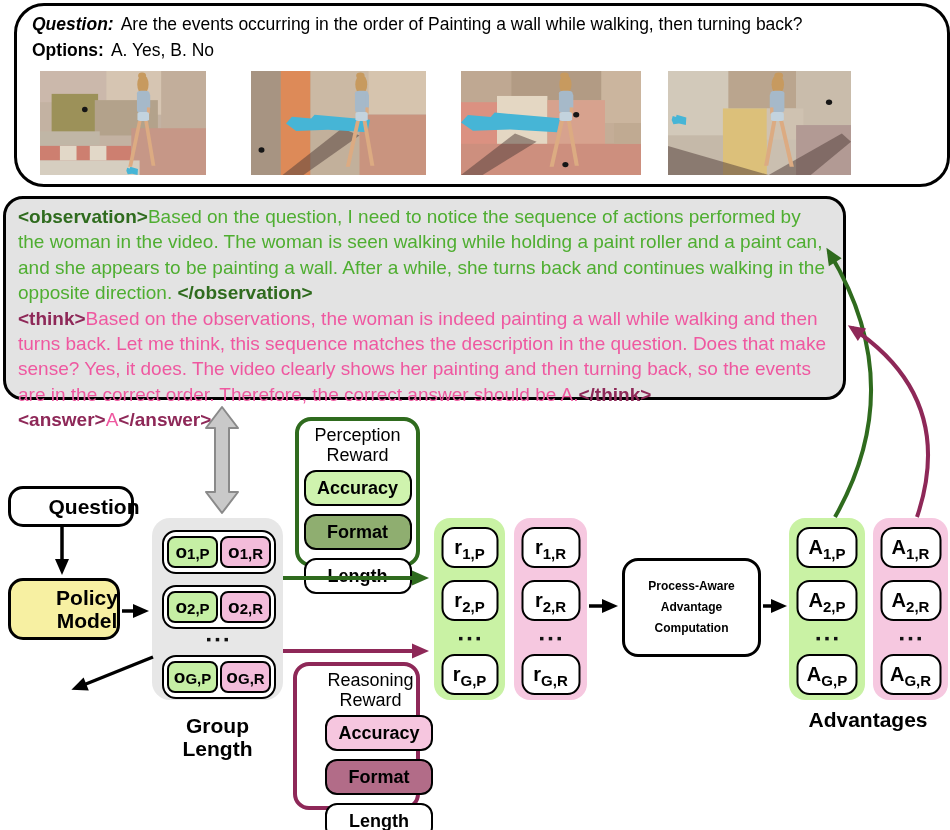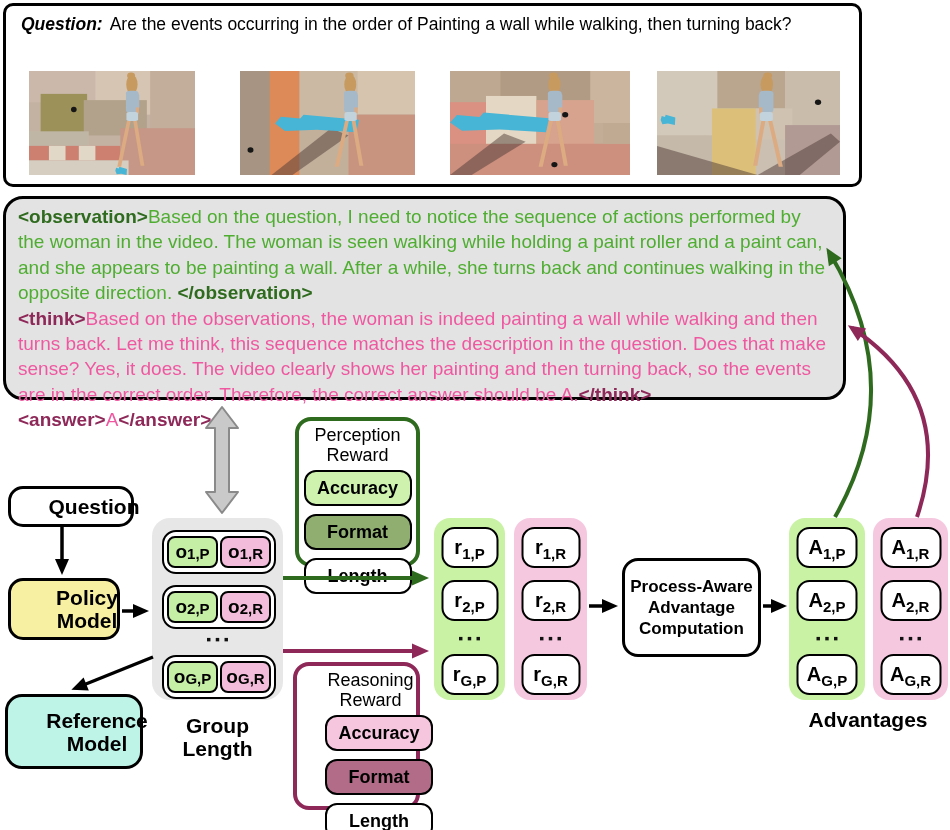--- a/index.html
+++ b/index.html
@@ -1,21 +1,21 @@
 <!DOCTYPE html>
 <html style="--tag-green: #2f6b1e; --text-green: #4fae31; --tag-pink: #8e2858; --text-pink: #ef58a0; --node-yellow: #f7f0a2; --node-cyan: #bef4e8; --chip-green: #c5efa4; --chip-pink: #f3bcda; --col-green: #c9f2a4; --col-pink: #f6c8e0; --acc-green: #cff3ae; --fmt-green: #8fae70; --acc-pink: #f6c6df; --fmt-pink: #b26c88; --panel-gray: #e3e3e3; --group-gray: #e7e7e7; --arrow-gray: #c9c9c9; --paint-blue: #46b5d6; --frame-hair: #c79a5f; --frame-denim: #a6b9c9; --frame-shorts: #c3d3de; --frame-skin: #dcab82;"><head>
 <meta charset="utf-8">
 <style>
   html,body{margin:0;padding:0;background:#fff;}
   body{width:950px;height:830px;font-family:"Liberation Sans",sans-serif;color:#000;}
   .canvas{position:relative;width:950px;height:830px;background:#fff;overflow:hidden;}
 
   
   .panel{position:absolute;border:3px solid #000;background:#fff;box-sizing:border-box;}
-  #qpanel{left:3px;top:3px;width:859px;height:184px;border-radius:10px;}
+  #qpanel{left:14px;top:3px;width:936px;height:184px;border-radius:30px;}
   .q-line{position:absolute;left:15px;white-space:nowrap;font-size:17.5px;}
   .q-line.l1{top:8px;}
   .q-line.l2{top:34px;}
   .q-label{font-weight:bold;margin-right:7px;}
   .q-label.it{font-style:italic;}
   .frame{position:absolute;top:65px;height:104px;overflow:hidden;background:#c3b2a2;}
   .frame svg{display:block;width:100%;height:100%;}
   .f0{left:23px;width:166px;}
   .f1{left:234px;width:175px;}
   .f2{left:444px;width:180px;}
@@ -61,37 +61,40 @@
   #rcolP{left:434px;width:71px;background:var(--col-green,#c9f2a4);}
   #rcolR{left:514px;width:73px;background:var(--col-pink,#f6c8e0);}
   #acolP{left:789px;width:76px;background:var(--col-green,#c9f2a4);}
   #acolR{left:873px;width:75px;background:var(--col-pink,#f6c8e0);}
   .vcell{position:absolute;left:50%;transform:translateX(-50%);height:41px;background:#fff;border:2.5px solid #000;border-radius:13px;display:flex;align-items:center;justify-content:center;font-weight:bold;font-size:20px;box-sizing:border-box;}
   .v0{top:9px;} .v1{top:62px;} .v2{top:136px;}
   #rcolP .vcell{width:57px;} #rcolR .vcell{width:59px;}
   #acolP .vcell{width:61px;} #acolR .vcell{width:61px;}
   .col .dots{top:112px;}
 
-  #procBox{position:absolute;left:622px;top:558px;width:139px;height:99px;border:3px solid #000;border-radius:16px;background:#fff;display:flex;align-items:center;justify-content:center;text-align:center;font-weight:bold;font-size:17px;line-height:21px;box-sizing:border-box;padding:16px 4px;}
+  #procBox{position:absolute;left:622px;top:558px;width:139px;height:99px;border:3px solid #000;border-radius:16px;background:#fff;display:flex;align-items:center;justify-content:center;text-align:center;font-weight:bold;font-size:12px;line-height:21px;box-sizing:border-box;padding:16px 4px;}
 
   .dlabel{position:absolute;font-weight:bold;font-size:21px;line-height:23px;text-align:center;}
   #lblGroup{left:152px;top:714px;width:131px;}
   #lblRewards{left:435px;top:708px;width:152px;}
   #lblAdv{left:780px;top:708px;width:176px;}
 
   #arrows{position:absolute;left:0;top:0;width:950px;height:830px;pointer-events:none;}
 </style>
 </head>
 <body>
 
 <div class="canvas">
 
   <div class="panel" id="qpanel">
     <div class="q-line l1">
       <span class="q-label it">Question:</span><span>Are the events occurring in the order of Painting a wall while walking, then turning back?</span>
+    </div>
+    <div class="q-line l2">
+      <span class="q-label">Options:</span><span>A. Yes, B. No</span>
     </div>
     <div class="frame f0">
         <svg viewBox="0 0 100 100" preserveAspectRatio="none">
           <rect x="0" y="0" width="100" height="100" fill="#c3b2a2"></rect>
           <rect x="0" y="0" width="42" height="30" fill="#cbb8ab"></rect>
           <rect x="40" y="0" width="35" height="42" fill="#d6c5b2"></rect>
           <rect x="73" y="0" width="27" height="55" fill="#c2ae9b"></rect>
           <rect x="7" y="22" width="28" height="38" fill="#9c9159"></rect>
           <rect x="33" y="28" width="38" height="34" fill="#b3a28b"></rect>
           <rect x="0" y="58" width="36" height="16" fill="#c0b6a6"></rect>
@@ -194,21 +197,20 @@
   </div>
 
   <div class="panel" id="rpanel">
     <p class="resp"><span class="tagG">&lt;observation&gt;</span><span class="txtG">Based on the question, I need to notice the sequence of actions performed by the woman in the video. The woman is seen walking while holding a paint roller and a paint can, and she appears to be painting a wall. After a while, she turns back and continues walking in the opposite direction. </span><span class="tagG">&lt;/observation&gt;</span></p>
     <p class="resp"><span class="tagM">&lt;think&gt;</span><span class="txtM">Based on the observations, the woman is indeed painting a wall while walking and then turns back. Let me think, this sequence matches the description in the question. Does that make sense? Yes, it does. The video clearly shows her painting and then turning back, so the events are in the correct order. Therefore, the correct answer should be A.</span><span class="tagM">&lt;/think&gt;</span></p>
     <p class="resp"><span class="tagM">&lt;answer&gt;</span><span class="txtM">A</span><span class="tagM">&lt;/answer&gt;</span></p>
   </div>
 
   <div class="node" id="nQuestion">Question</div>
   <div class="node" id="nPolicy">Policy Model</div>
-  <div class="node" id="nReference">Reference Model</div>
 
   <div id="groupBox">
     <div class="opair opr0">
       <div class="cell g">
           <span>o</span>
           <span class="sb">1,P</span>
         </div>
       <div class="cell p">
           <span>o</span>
           <span class="sb">1,R</span>

